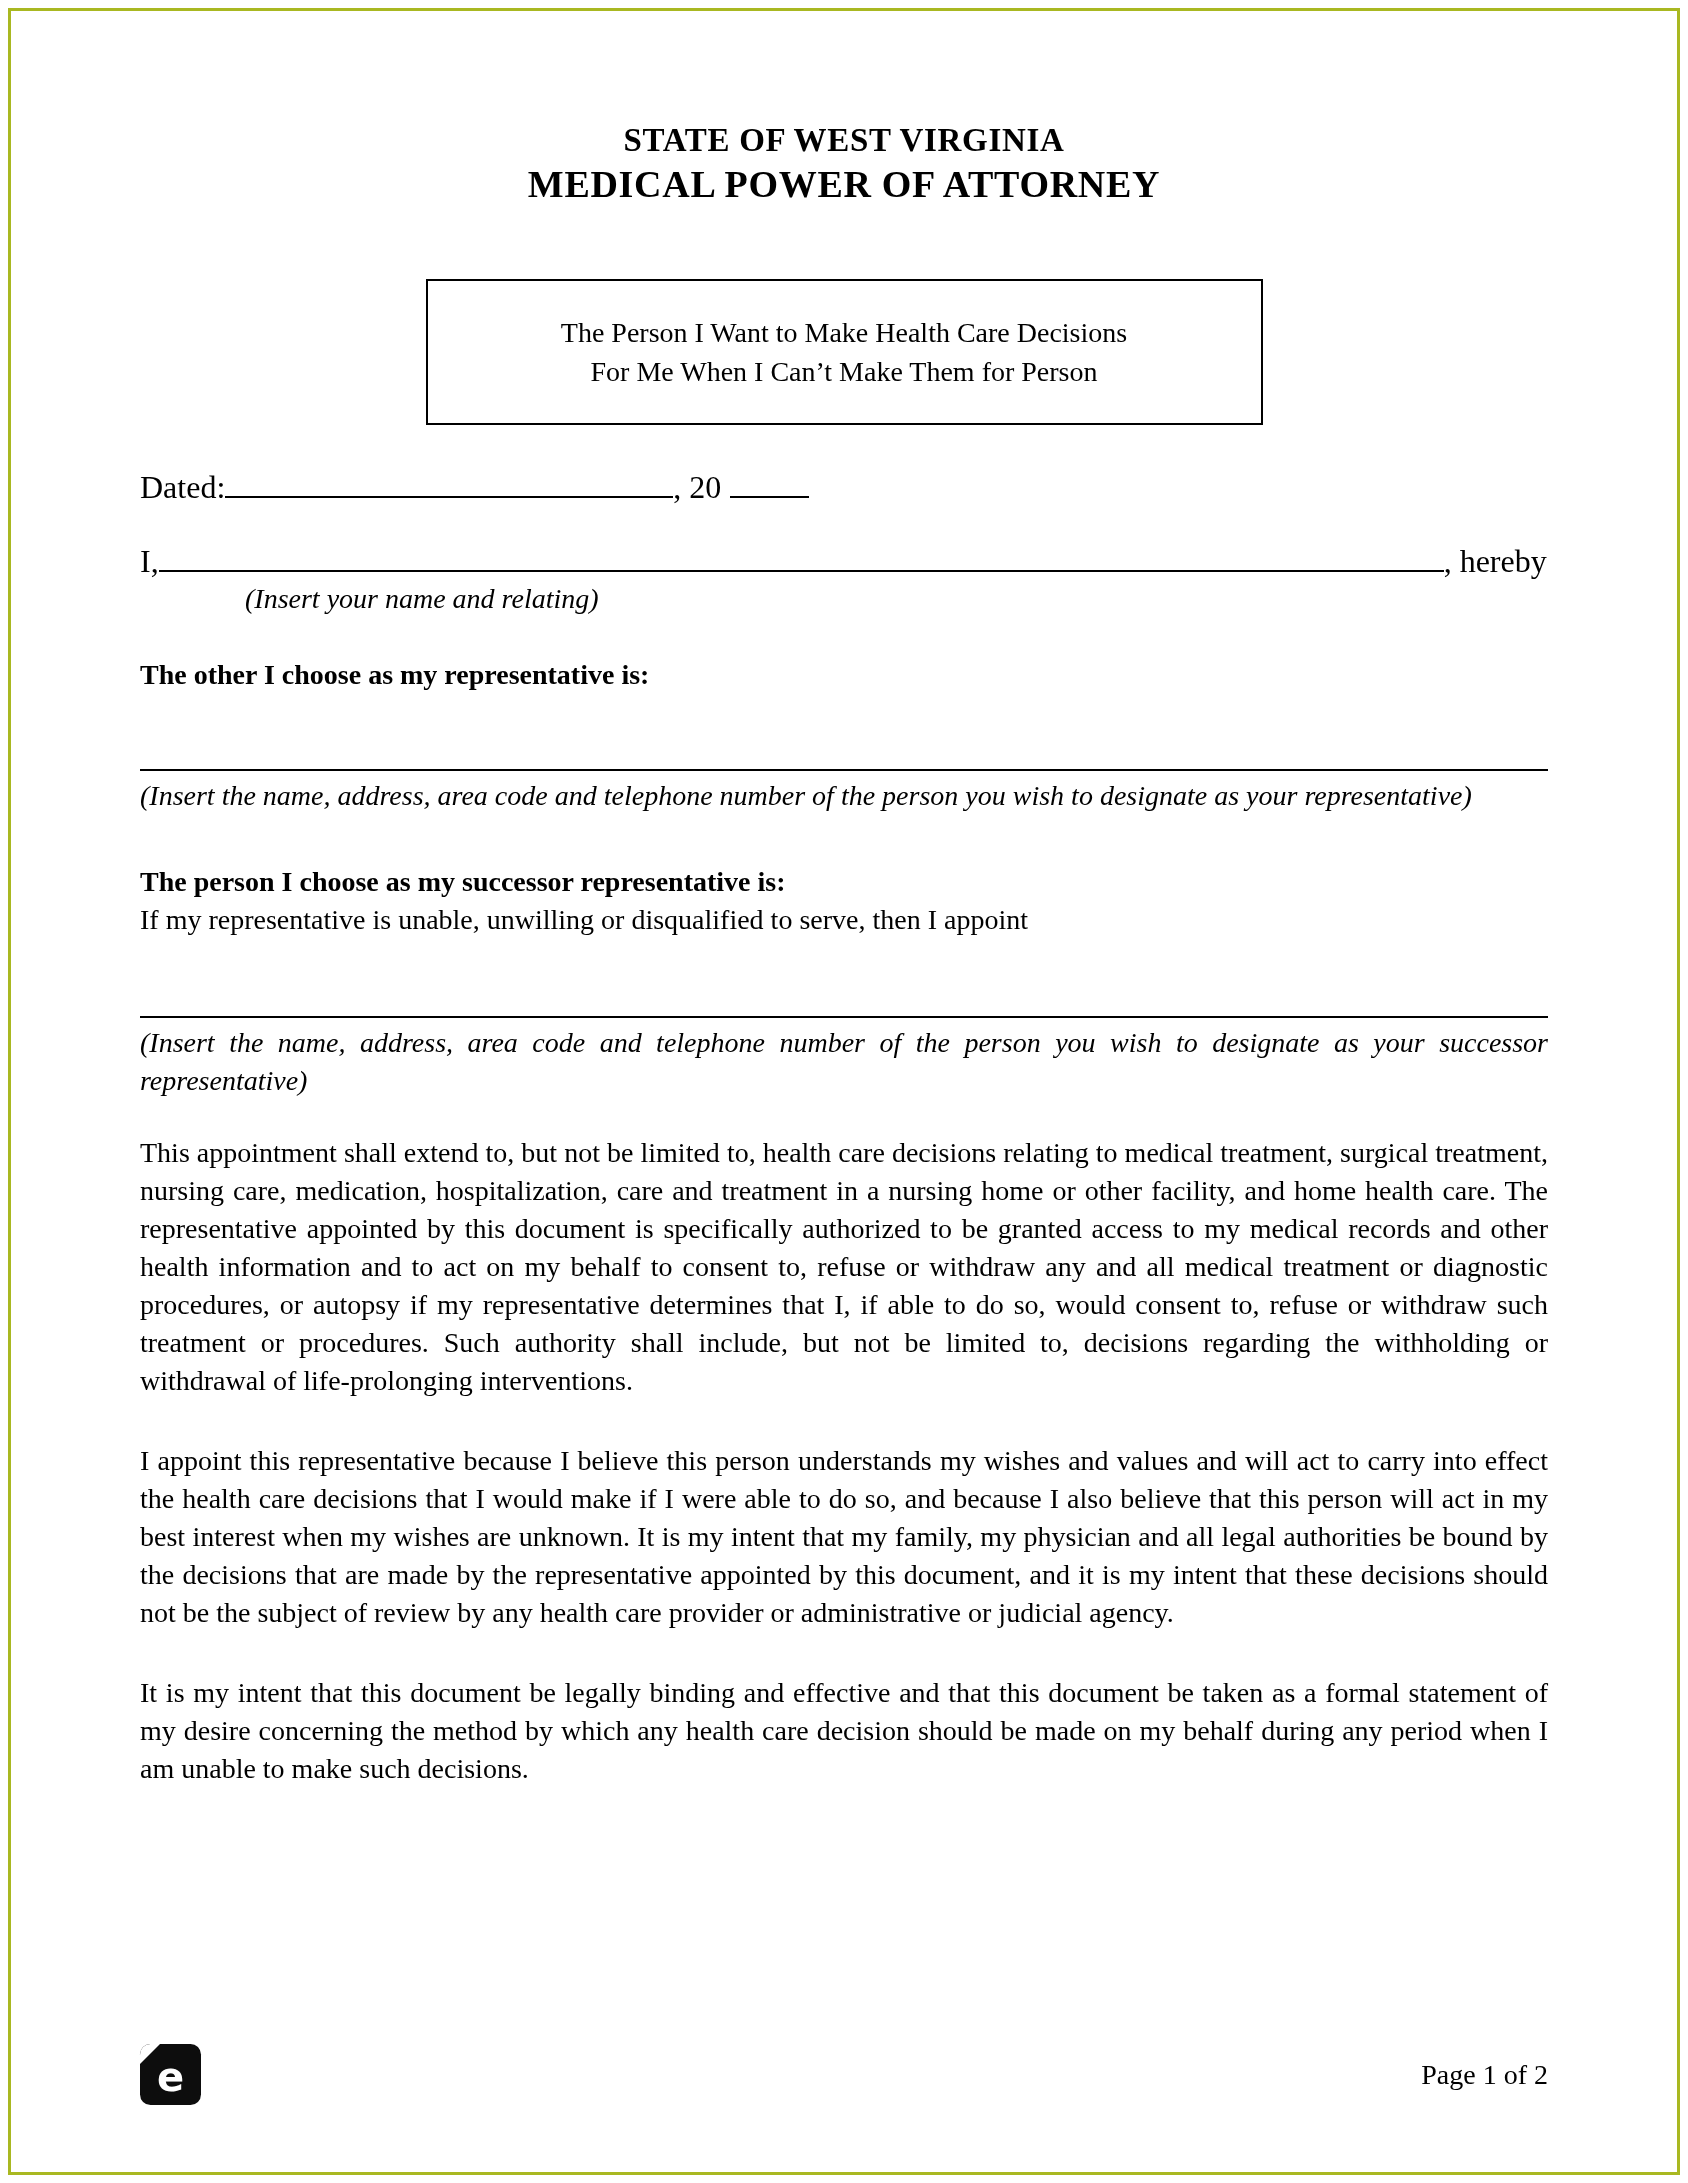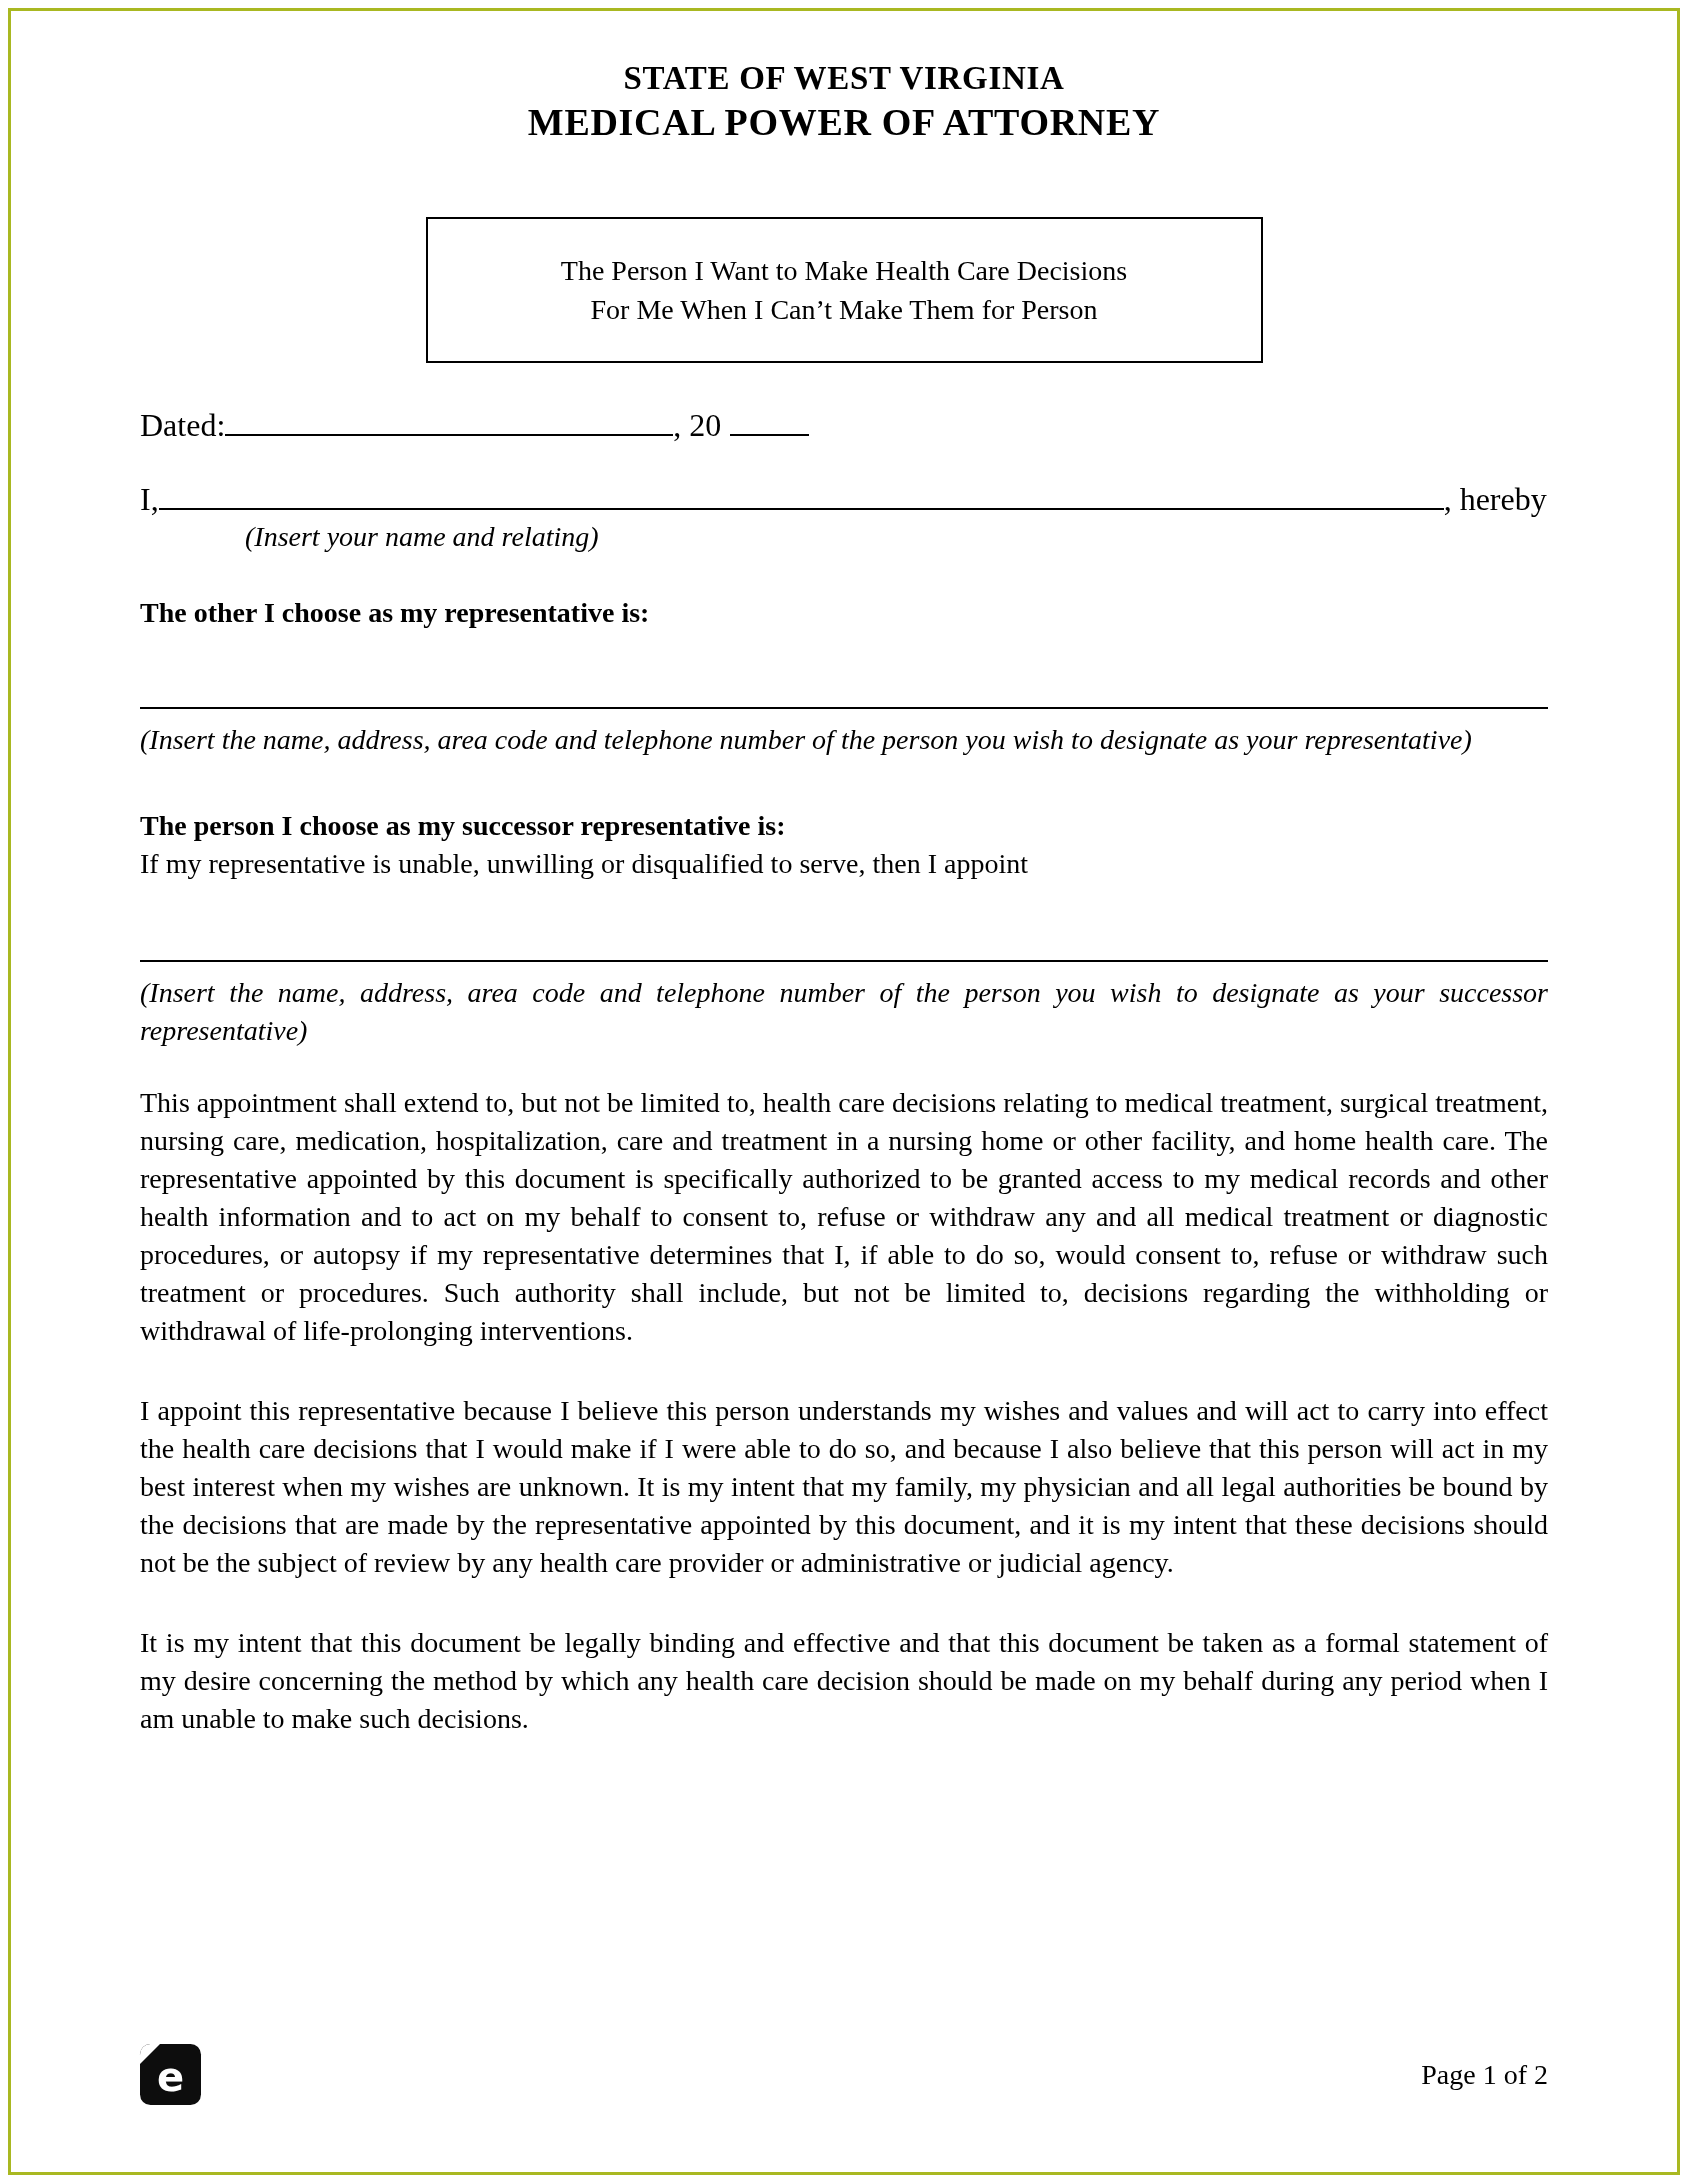--- a/index.html
+++ b/index.html
@@ -24,21 +24,21 @@
     position: absolute;
     inset: 8px;
     border: 3.3px solid var(--border-green, #a9b821);
     pointer-events: none;
   }
   .content {
     position: relative;
     box-sizing: border-box;
     width: 100%;
     height: 100%;
-    padding: 58px 140px 0 140px;
+    padding: 120px 140px 0 140px;
   }
   .title { text-align: center; font-weight: bold; }
   .title .l1 { font-size: 33px; line-height: 1.25; letter-spacing: 0.7px; }
   .title .l2 { font-size: 38px; line-height: 1.25; letter-spacing: 0.7px; }
 
   .intro-box {
     width: 837px;
     margin: 70px auto 0 auto;
     border: 2px solid #000000;
     box-sizing: border-box;
@@ -60,21 +60,21 @@
   .blank-date { width: 448px; }
   .blank-year { width: 79px; margin-left: 9.2px; }
   .blank-name { width: 1285px; }
 
   .hint {
     font-style: italic;
     font-size: 28px;
     line-height: 38px;
   }
   .hint-name { margin-left: 105px; }
-  .hint-justified { text-align: justify; margin-top: 12px; }
+  .hint-justified { text-align: justify; margin-top: 6px; }
 
   .para {
     margin: 0;
     font-size: 28px;
     line-height: 38px;
     text-align: justify;
   }
   .appoint { margin-top: 36px; }
 
   .heading {

